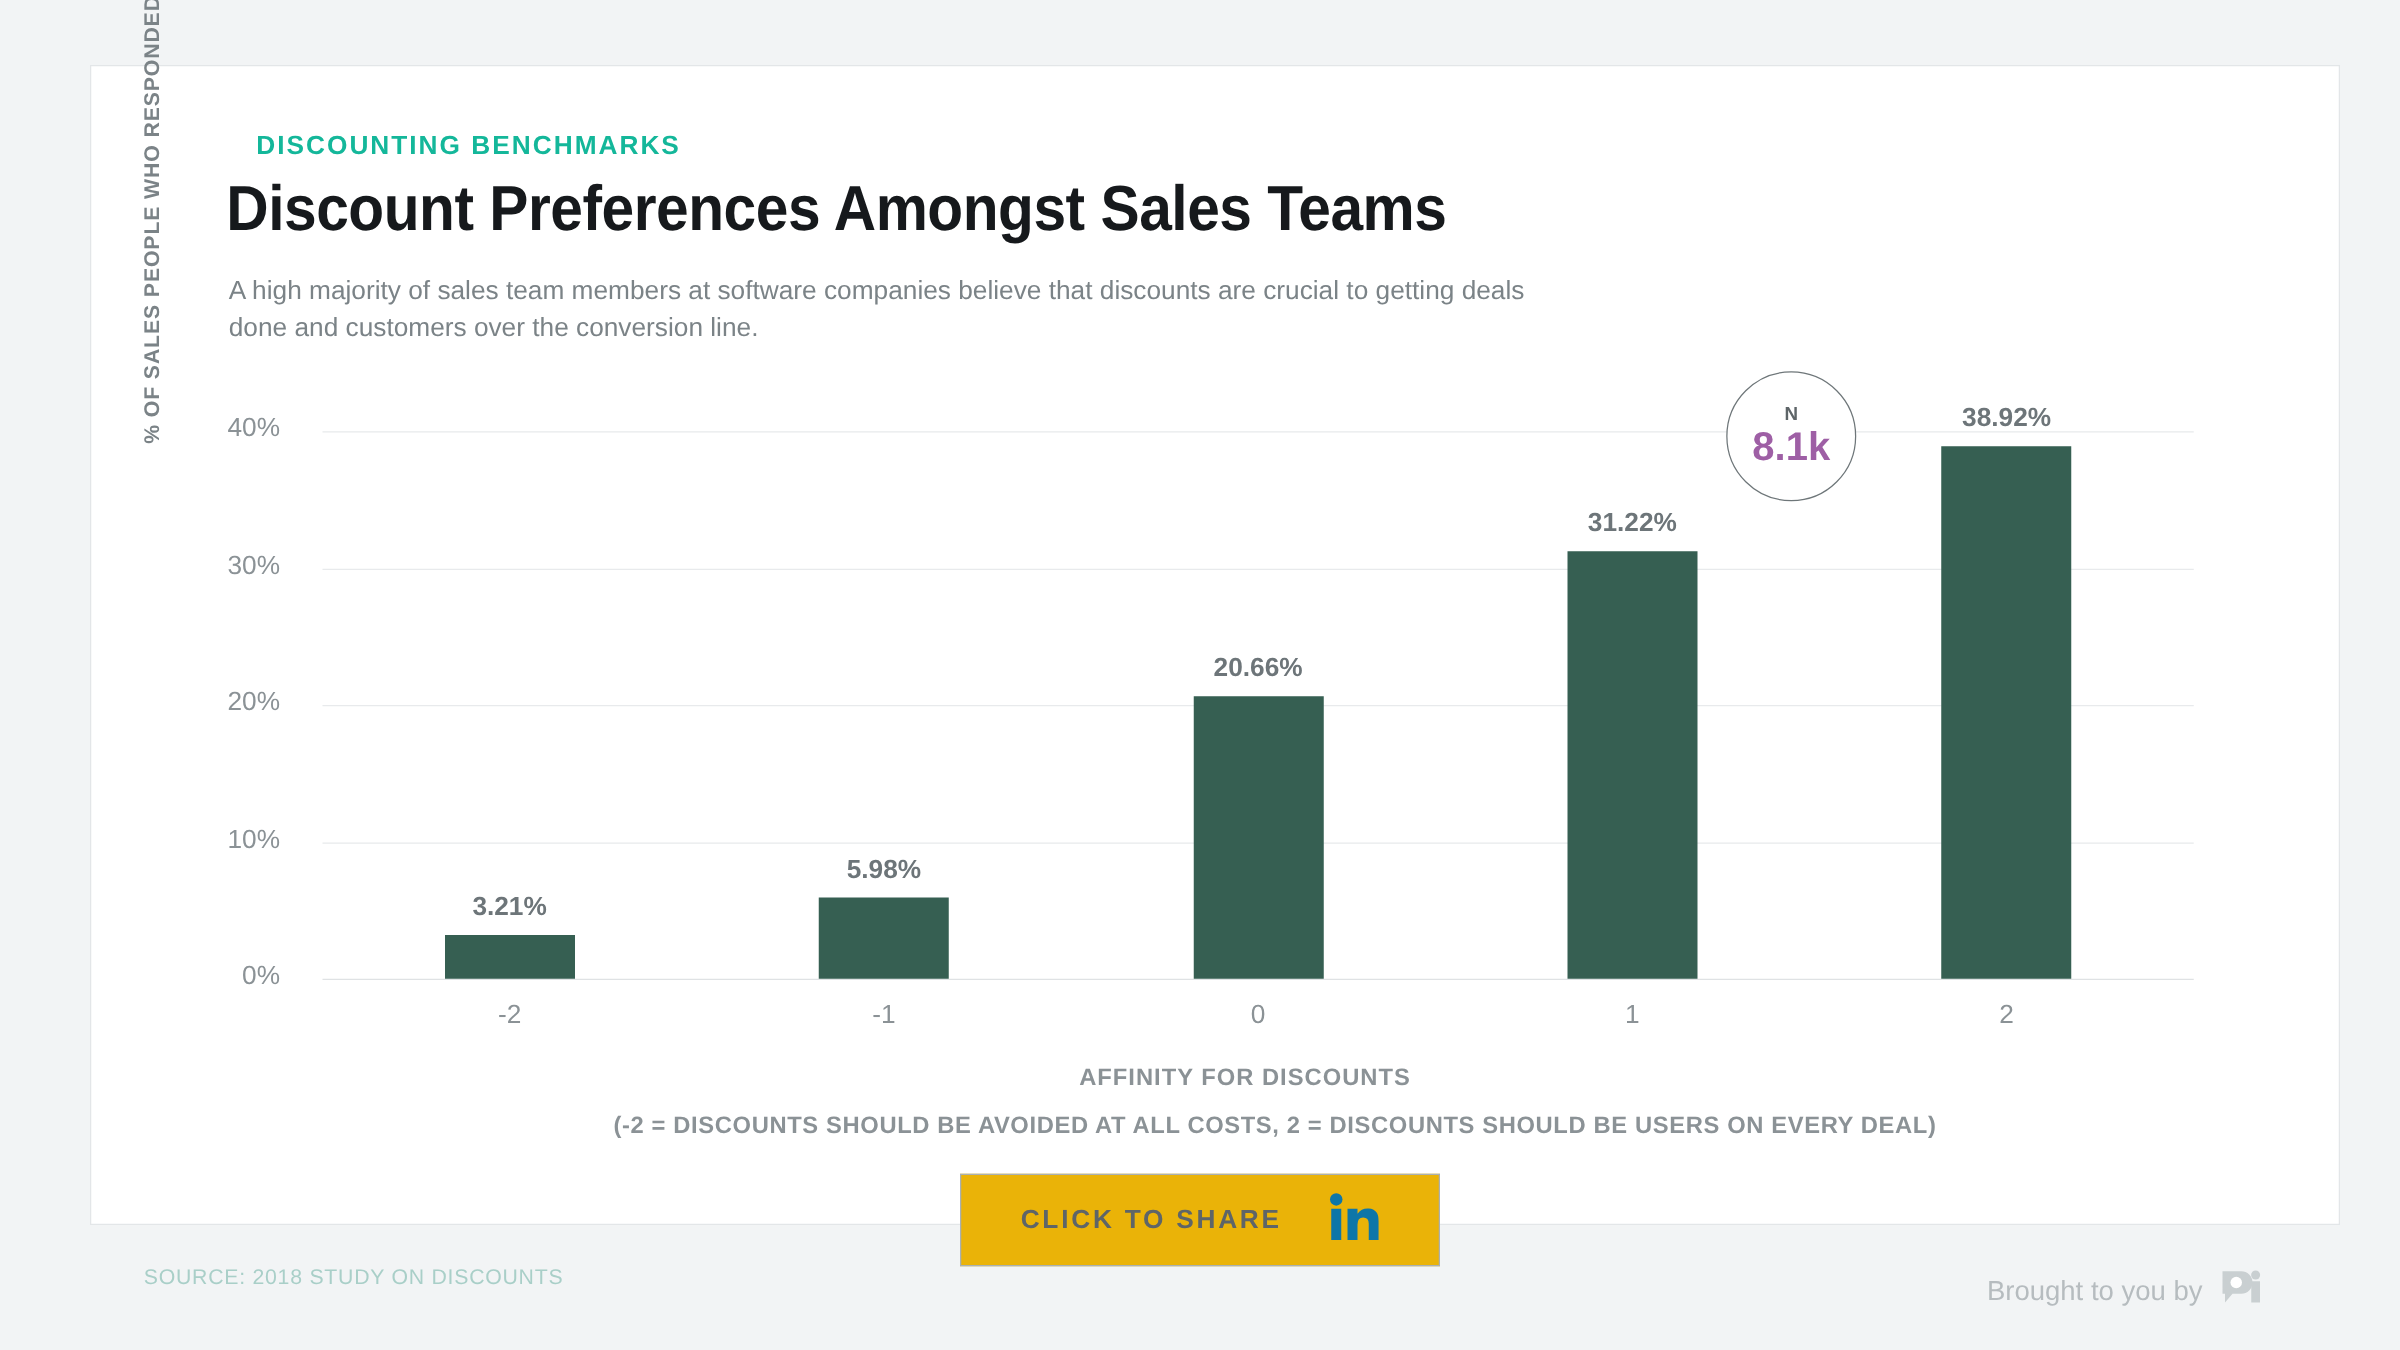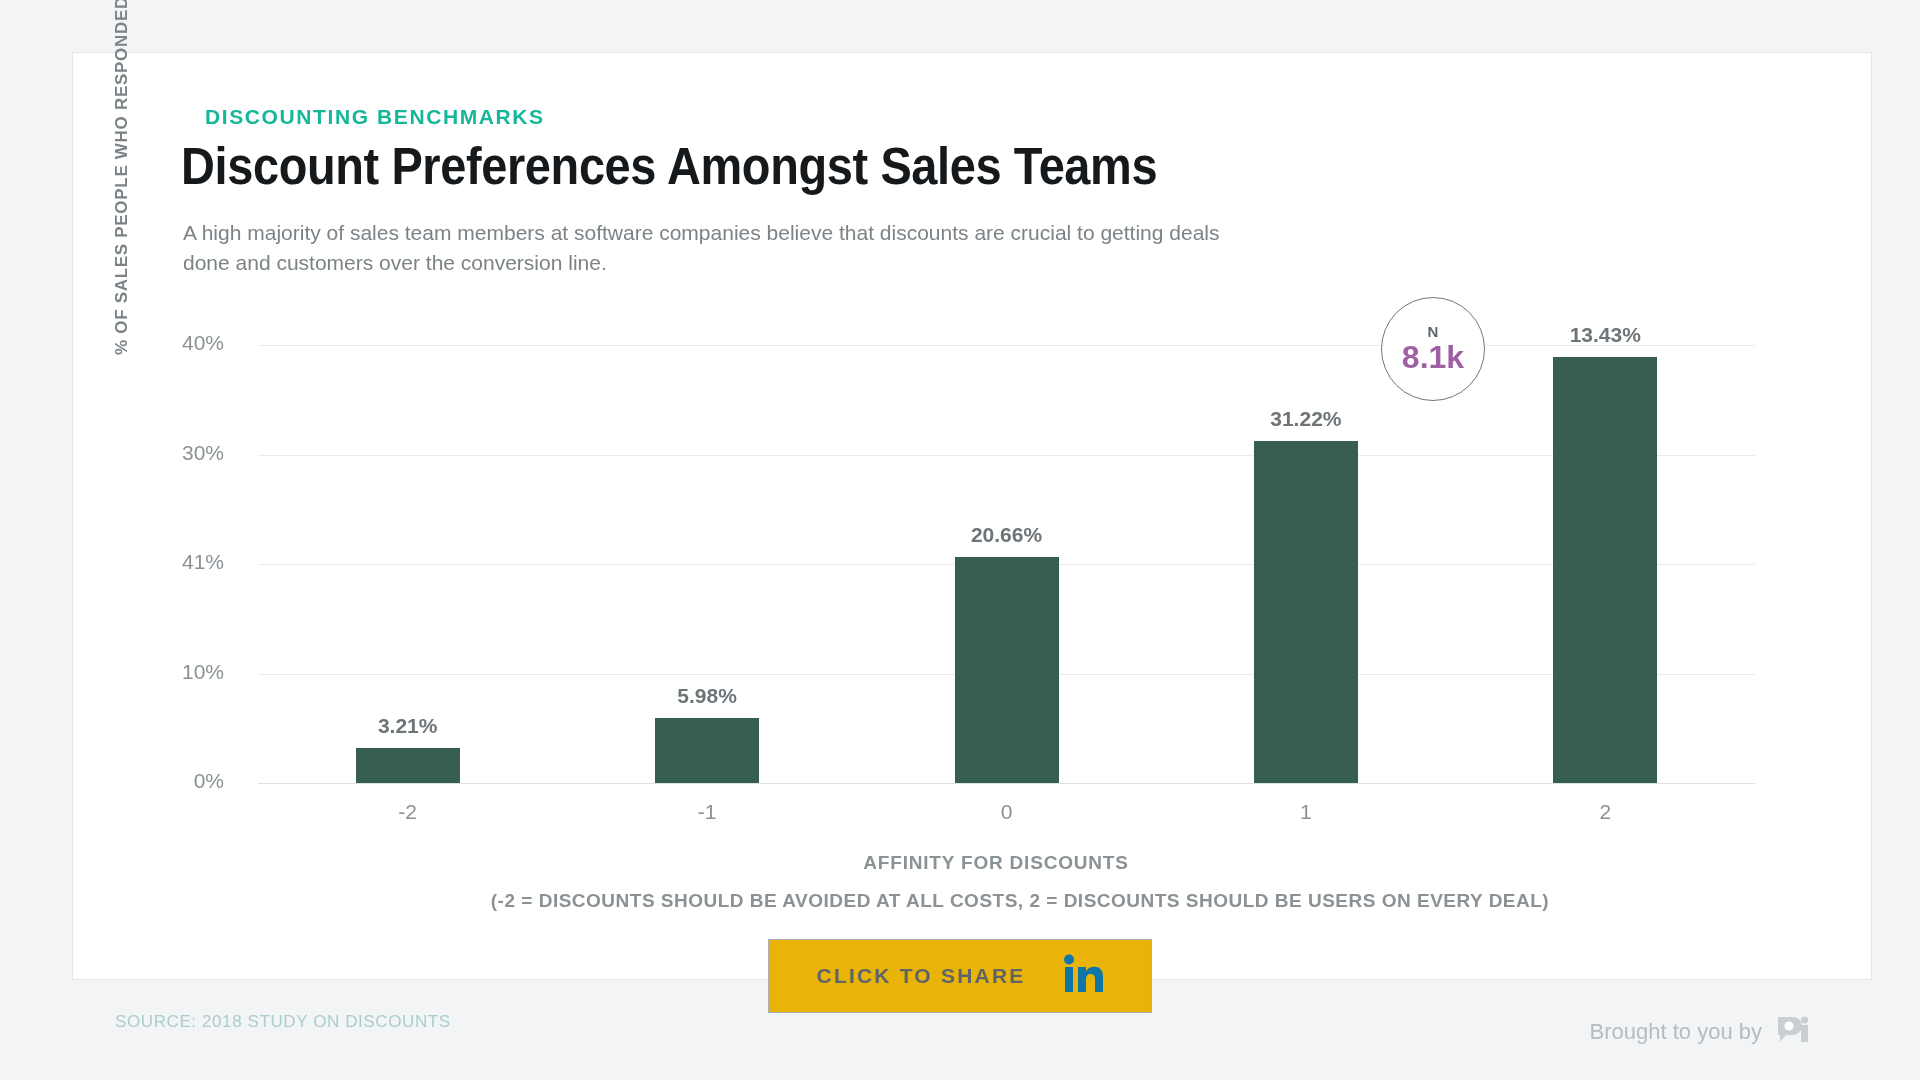--- a/index.html
+++ b/index.html
@@ -153,37 +153,37 @@
         <div class="bar" style="height: 35.1495px; left: 97.7px; background: rgb(54, 95, 82);"></div>
         <div class="bar" style="height: 65.481px; left: 397.1px; background: rgb(54, 95, 82);"></div>
         <div class="bar" style="height: 226.227px; left: 696.5px; background: rgb(54, 95, 82);"></div>
         <div class="bar" style="height: 341.859px; left: 995.9px; background: rgb(54, 95, 82);"></div>
         <div class="bar" style="height: 426.174px; left: 1295.3px; background: rgb(54, 95, 82);"></div>
       </div>
   </div>
   <div id="yticks">
       <div class="ytick" style="top: 769px;">0%</div>
       <div class="ytick" style="top: 659.5px;">10%</div>
-      <div class="ytick" style="top: 550px;">41%</div>
+      <div class="ytick" style="top: 550px;">20%</div>
       <div class="ytick" style="top: 440.5px;">30%</div>
       <div class="ytick" style="top: 331px;">40%</div>
     </div>
   <div id="xticks">
       <div class="xtick" style="left: 297.7px;">-2</div>
       <div class="xtick" style="left: 597.1px;">-1</div>
       <div class="xtick" style="left: 896.5px;">0</div>
       <div class="xtick" style="left: 1195.9px;">1</div>
       <div class="xtick" style="left: 1495.3px;">2</div>
     </div>
   <div id="barvals">
       <div class="bar-val" style="left: 297.7px; top: 713.851px;">3.21%</div>
       <div class="bar-val" style="left: 597.1px; top: 683.519px;">5.98%</div>
       <div class="bar-val" style="left: 896.5px; top: 522.773px;">20.66%</div>
       <div class="bar-val" style="left: 1195.9px; top: 407.141px;">31.22%</div>
-      <div class="bar-val" style="left: 1495.3px; top: 322.826px;">13.43%</div>
+      <div class="bar-val" style="left: 1495.3px; top: 322.826px;">38.92%</div>
     </div>
 
   <div class="nbadge">
     <span class="n-letter">N</span>
     <span class="n-value">8.1k</span>
   </div>
 
   <div class="xaxis-title">AFFINITY FOR DISCOUNTS</div>
   <div class="xaxis-note">(-2 = DISCOUNTS SHOULD BE AVOIDED AT ALL COSTS, 2 = DISCOUNTS SHOULD BE USERS ON EVERY DEAL)</div>
 

